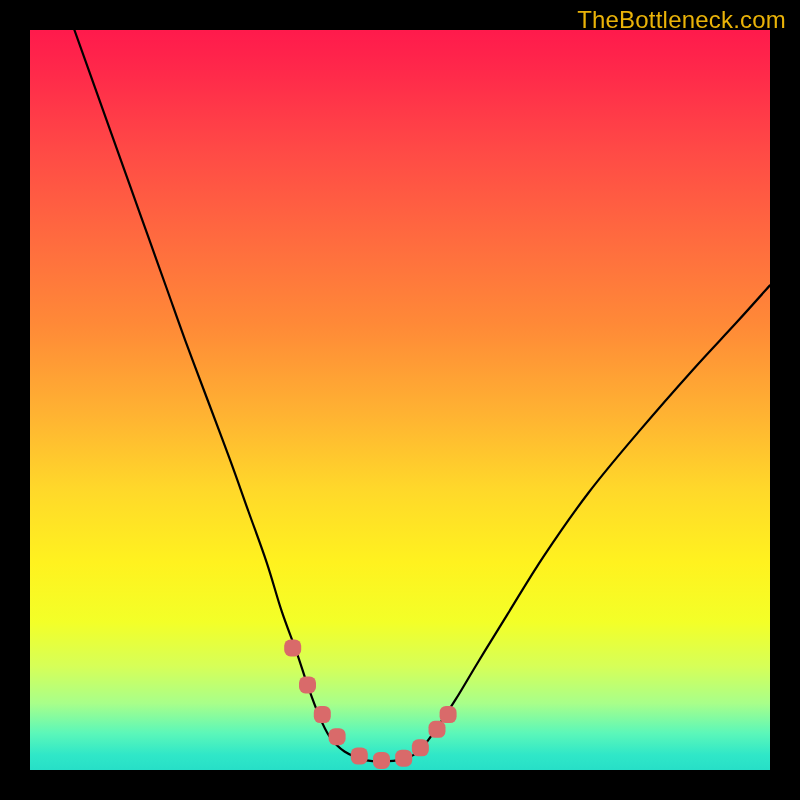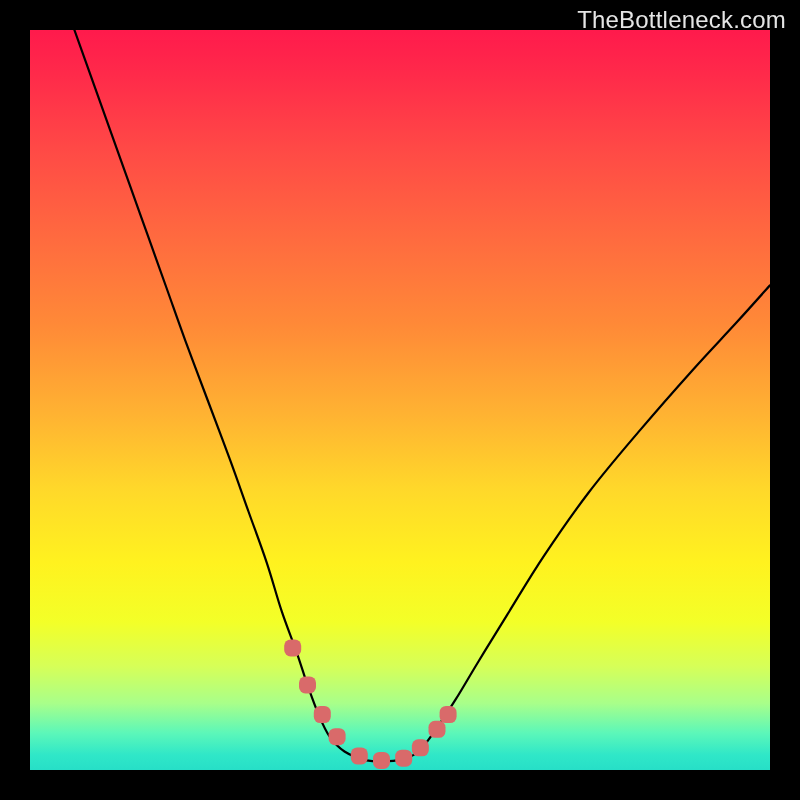--- a/index.html
+++ b/index.html
@@ -14,21 +14,21 @@
   .stage {
     position: relative;
     width: 800px;
     height: 800px;
     background: #000;
   }
   .watermark {
     position: absolute;
     top: 6px;
     right: 14px;
-    color: #e5e5e5;
+    color: #eab308;
     font-size: 24px;
     font-weight: 500;
     letter-spacing: 0.2px;
     z-index: 3;
     pointer-events: none;
   }
   .plot {
     position: absolute;
     left: 30px;
     top: 30px;

